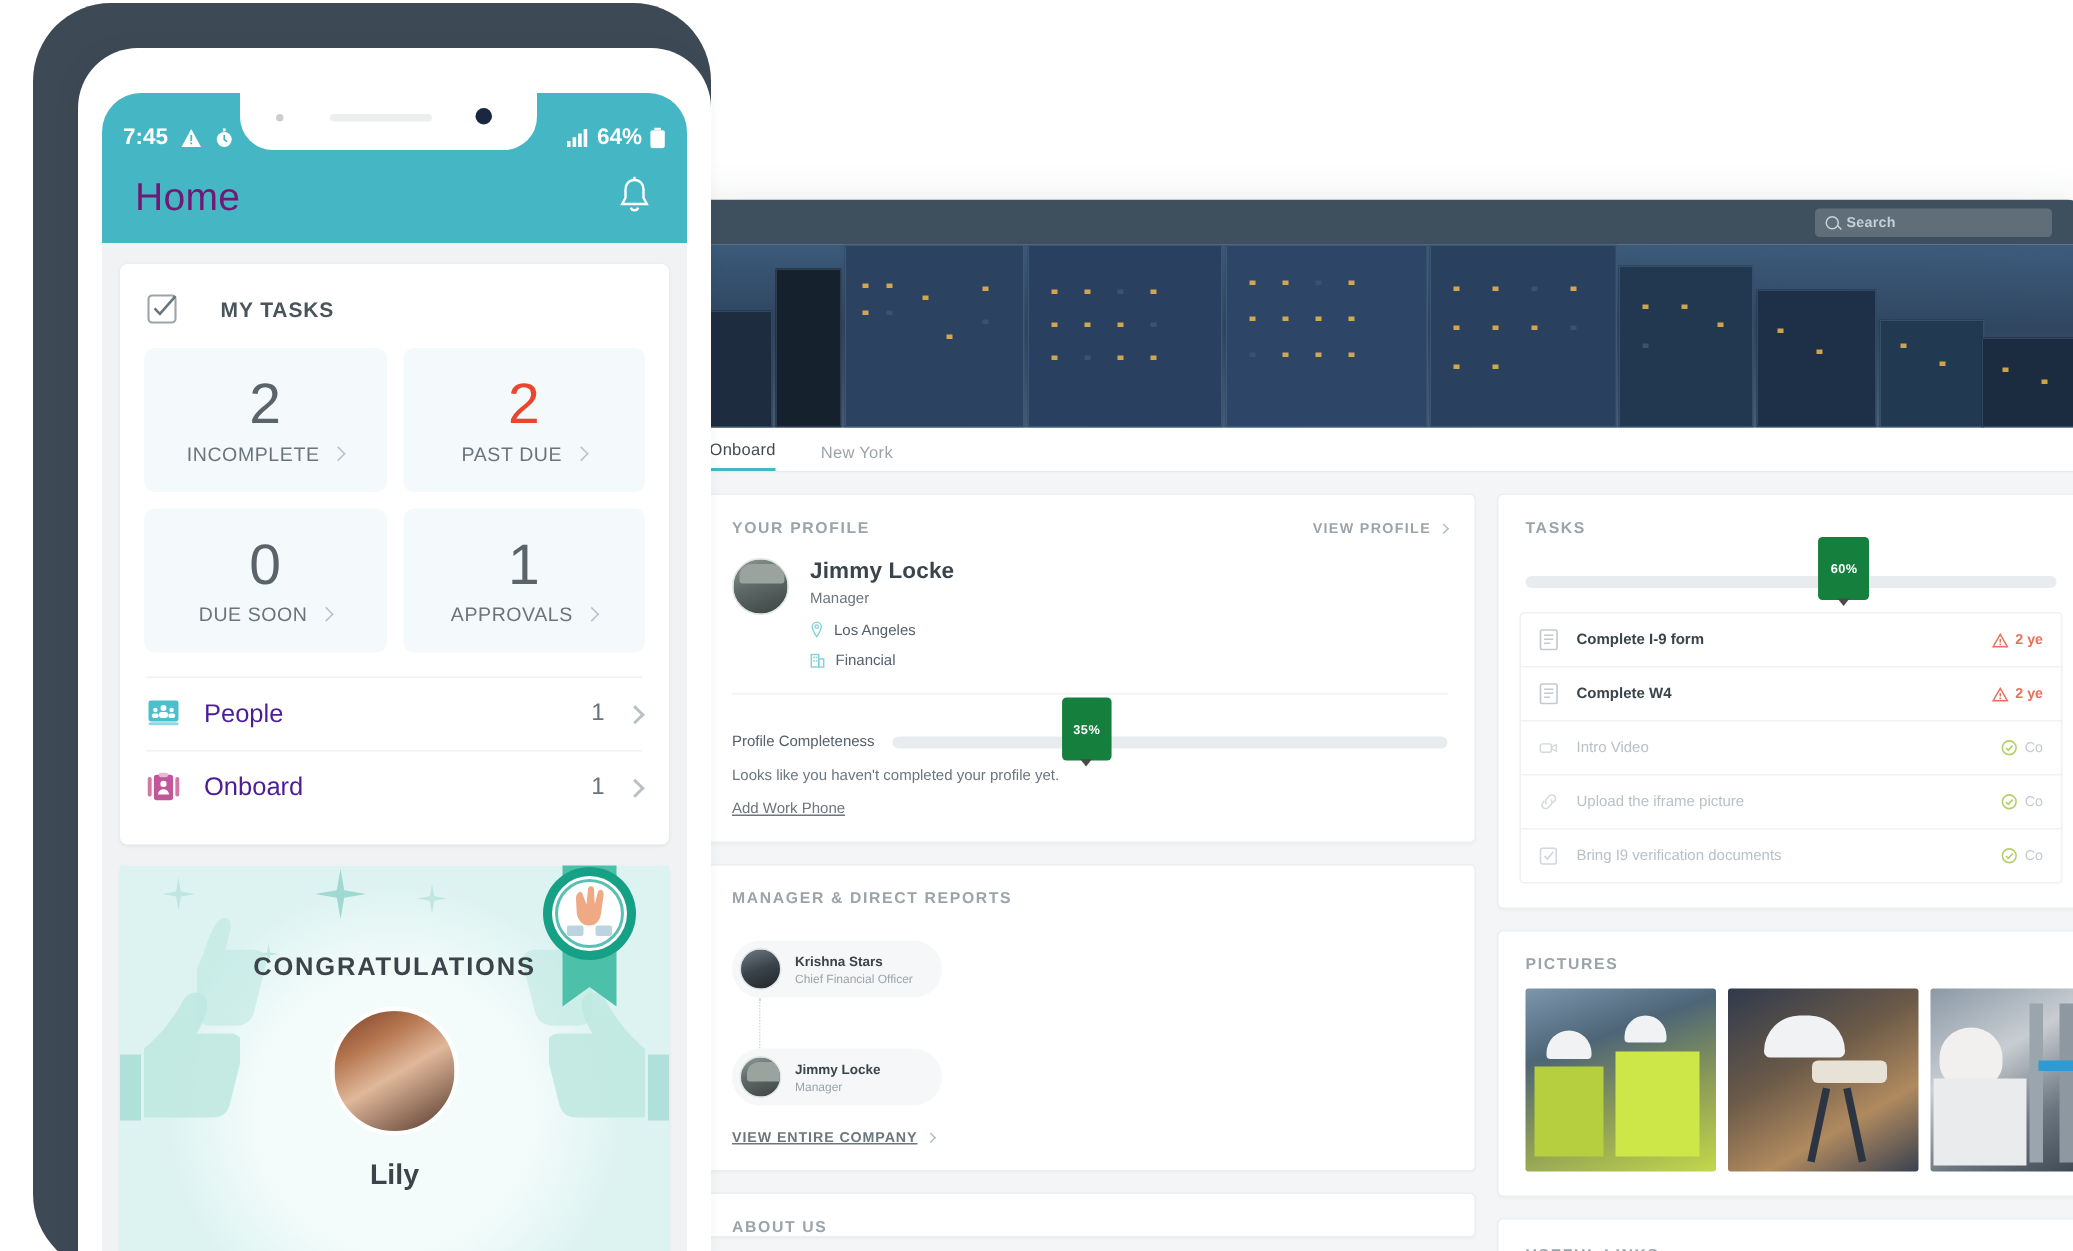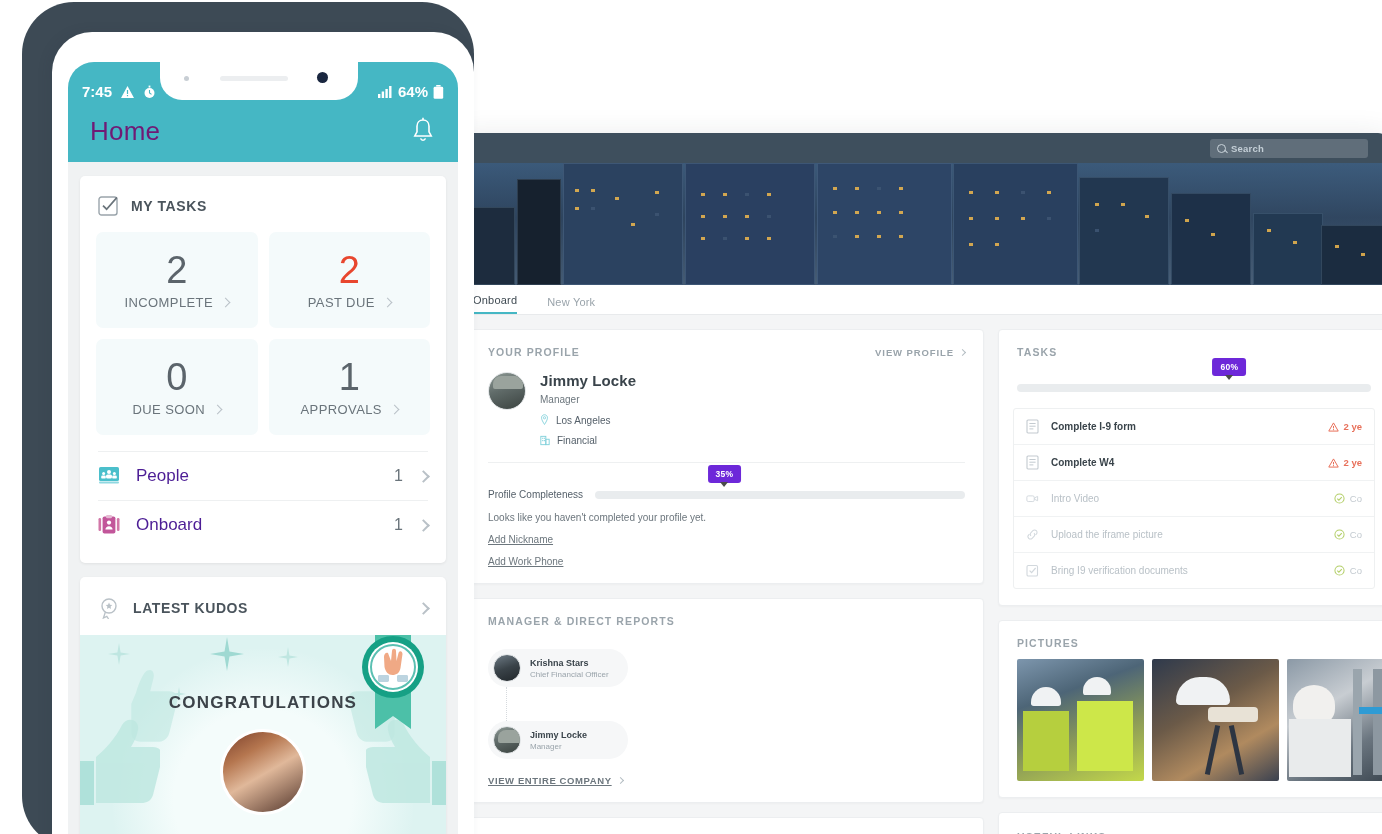--- a/index.html
+++ b/index.html
@@ -102,22 +102,22 @@
   .divider { height:1px; background:#eef0f1; margin:0 18px; }
 
   .completeness { padding: 26px 18px 16px 18px; }
   .cmp-row { display:flex; align-items:center; gap:12px; position:relative; }
   .cmp-label { font-size:10px; color:#55606a; white-space:nowrap; }
   .bar { flex:1; height:8px; background:#e9ecee; border-radius:5px; position:relative; }
   .bar .fill { height:8px; border-radius:5px; background:#35aec0; }
   .bar .fill.green { background:#9ccb3b; }
   .tip {
     position:absolute; top:-26px; transform:translateX(-50%);
-    background:#6d28d9; color:#fff; font-size:8.5px; font-weight:700;
-    padding:4px 8px; border-radius:3px; letter-spacing:.3px;
+    background:#15803d; color:#fff; font-size:8.5px; font-weight:700;
+    padding:16px 8px; border-radius:3px; letter-spacing:.3px;
   }
   .tip:after { content:''; position:absolute; left:50%; bottom:-4px; margin-left:-4px; border-left:4px solid transparent; border-right:4px solid transparent; border-top:5px solid #4a4a4a; }
   .cmp-note { font-size:10px; color:#6c767d; margin-top:12px; }
   .cmp-link { font-size:10px; color:#6c767d; margin-top:11px; text-decoration:underline; display:block; }
 
   .reports { padding: 12px 18px 16px 18px; position:relative; }
   .rep-item { display:flex; align-items:center; gap:9px; background:#f6f7f8; border-radius:22px; padding:5px 16px 5px 5px; width:140px; margin-top:10px; position:relative; z-index:2;}
   .rep-item .avatar { width:28px; height:28px; }
   .rep-name { font-size:9px; color:#3a444b; font-weight:700; }
   .rep-role { font-size:8px; color:#9aa4ab; margin-top:2px; }
@@ -175,21 +175,21 @@
   .notch .cam { position:absolute; right:30px; top:12px; width:11px; height:11px; border-radius:50%; background:#1a2740; }
 
   .appbar {
     background:#45b7c4; height:62px; display:flex; align-items:center;
     justify-content:space-between; padding: 0 22px;
   }
   .appbar .title { color:#701a75; font-size:26px; font-weight:400; letter-spacing:.2px; }
   .bell { width:26px; height:28px; }
 
   .p-card { background:#fff; border-radius:5px; margin: 14px 12px 0 12px; box-shadow:0 1px 3px rgba(0,0,0,.07); }
-  .p-card-head { display:flex; align-items:center; gap:13px; padding: 20px 18px 16px 18px; }
+  .p-card-head { display:flex; align-items:center; gap:29px; padding: 20px 18px 16px 18px; }
   .p-card-head .ttl { font-size:14px; font-weight:700; color:#4a545c; letter-spacing:.6px; }
   .p-card-head .chev-r { margin-left:auto; }
   .chev-big { display:inline-block; width:9px; height:9px; border-right:2px solid #b9c1c7; border-bottom:2px solid #b9c1c7; transform:rotate(-45deg); }
 
   .tilegrid { display:grid; grid-template-columns:1fr 1fr; gap:11px; padding: 0 16px 8px 16px; }
   .tile {
     background:#f4fafb; border-radius:7px; height:96px;
     display:flex; flex-direction:column; align-items:center; justify-content:center; gap:6px;
   }
   .tile .num { font-size:38px; color:#5b646b; font-weight:300; line-height:1; }
@@ -343,21 +343,20 @@
           <div class="divider"></div>
           <div class="completeness">
             <div class="cmp-row">
               <span class="cmp-label">Profile Completeness</span>
               <span class="bar">
                 <span class="fill" id="profFill" style="width: 35%;"></span>
                 <span class="tip" id="profTip" style="left: 35%;">35%</span>
               </span>
             </div>
             <div class="cmp-note">Looks like you haven't completed your profile yet.</div>
-            <a class="cmp-link">Add Nickname</a>
             <a class="cmp-link">Add Work Phone</a>
           </div>
         </div>
 
         <div class="card">
           <div class="card-title">MANAGER &amp; DIRECT REPORTS</div>
           <div class="reports">
             <div class="dotline"></div>
             <div class="rep-item">
               <div class="avatar dark"></div>
@@ -631,29 +630,20 @@
           <path d="M7.4 14.6c0-2 1.6-3.4 3.6-3.4s3.6 1.4 3.6 3.4z" fill="#fff"></path>
         </svg>
         <span class="nm">Onboard</span>
         <span class="ct">1</span>
         <span class="chev-big"></span>
       </div>
       <div style="height:14px"></div>
     </div>
 
     <div class="p-card">
-      <div class="p-card-head">
-        <svg width="22" height="22" viewBox="0 0 22 22">
-          <circle cx="11" cy="9" r="7" fill="none" stroke="#b9c1c7" stroke-width="1.4"></circle>
-          <path d="M11 5.6l1 2.1 2.3.3-1.7 1.6.4 2.3-2-1.1-2 1.1.4-2.3L7.7 8l2.3-.3z" fill="#b9c1c7"></path>
-          <path d="M7.4 15l-2 6 3.4-1.6L10.6 22" fill="none" stroke="#b9c1c7" stroke-width="1.3"></path>
-        </svg>
-        <span class="ttl">LATEST KUDOS</span>
-        <span class="chev-r chev-big"></span>
-      </div>
 
       <div class="kudos-art">
         <div class="glow"></div>
 
         <svg class="thumb" style="left:-8px;top:82px" viewBox="0 0 88 96">
           <path d="M6 44c-4 0-6 3-6 7v30c0 4 2 7 6 7h16V44H6z" fill="#a8ded6"></path>
           <path d="M24 40c10-8 20-20 26-32 5-9 18-6 16 5-1 6-4 12-7 17h22c7 0 11 6 9 12l-9 36c-2 6-6 8-12 8H24V40z" fill="#bfe8e1"></path>
         </svg>
         <svg class="thumb" style="right:-8px;top:82px;transform:scaleX(-1)" viewBox="0 0 88 96">
           <path d="M6 44c-4 0-6 3-6 7v30c0 4 2 7 6 7h16V44H6z" fill="#a8ded6"></path>

